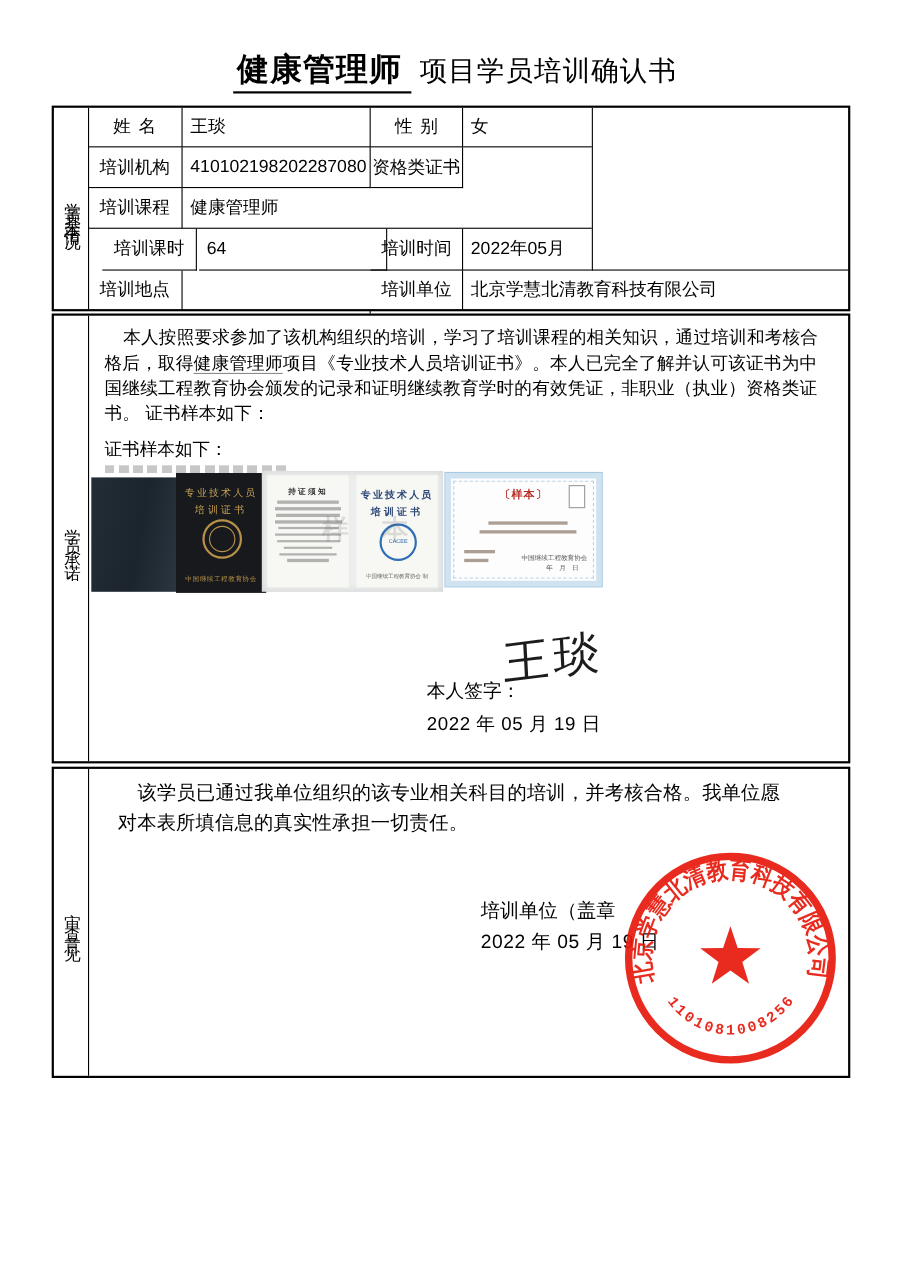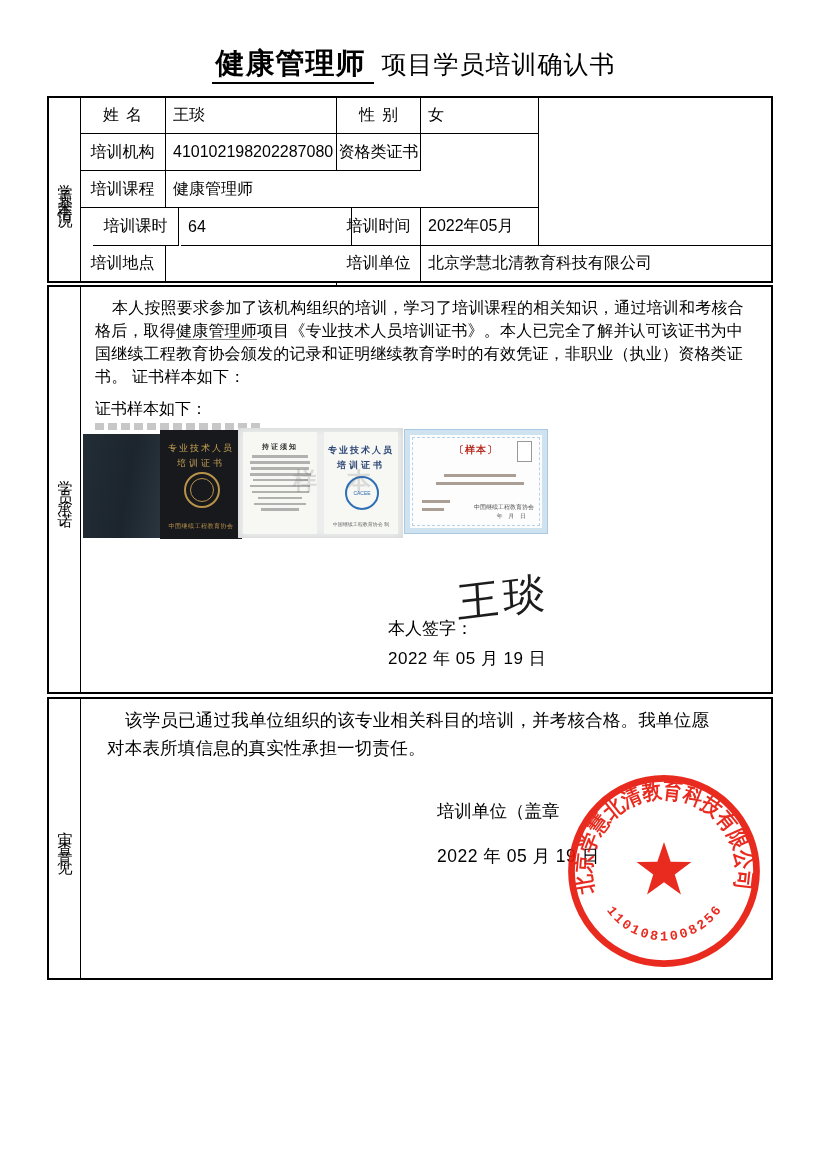--- a/index.html
+++ b/index.html
@@ -90,21 +90,21 @@
 
   
   .sign-label { position:absolute; left:339px; top:330px; font-size:17px; }
   .signature  { position:absolute; left:408px; top:283px; font-size:42px; color:#1c1c1c;
                 transform:rotate(-7deg) skewX(-4deg); font-weight:400; letter-spacing:4px; }
   .sign-date  { position:absolute; left:339px; top:360px; font-size:17px; letter-spacing:.5px; }
 
   
   .statement { position:absolute; left:46px; top:7px; width:606px; font-size:17.5px; line-height:28px;
                text-indent:18px; letter-spacing:.2px;margin-left:12px; }
-  .unit-label { position:absolute; left:388px; top:100px; font-size:17.5px; }
+  .unit-label { position:absolute; left:388px; top:117px; font-size:17.5px; }
   .review-date { position:absolute; left:388px; top:145px; font-size:17.5px; letter-spacing:.5px; }
 
   .seal { position:absolute; left:509px; top:66px; width:212px; height:212px; opacity:.92; }
 </style>
 </head>
 <body>
 
 <div class="page">
 
   <div class="title">

